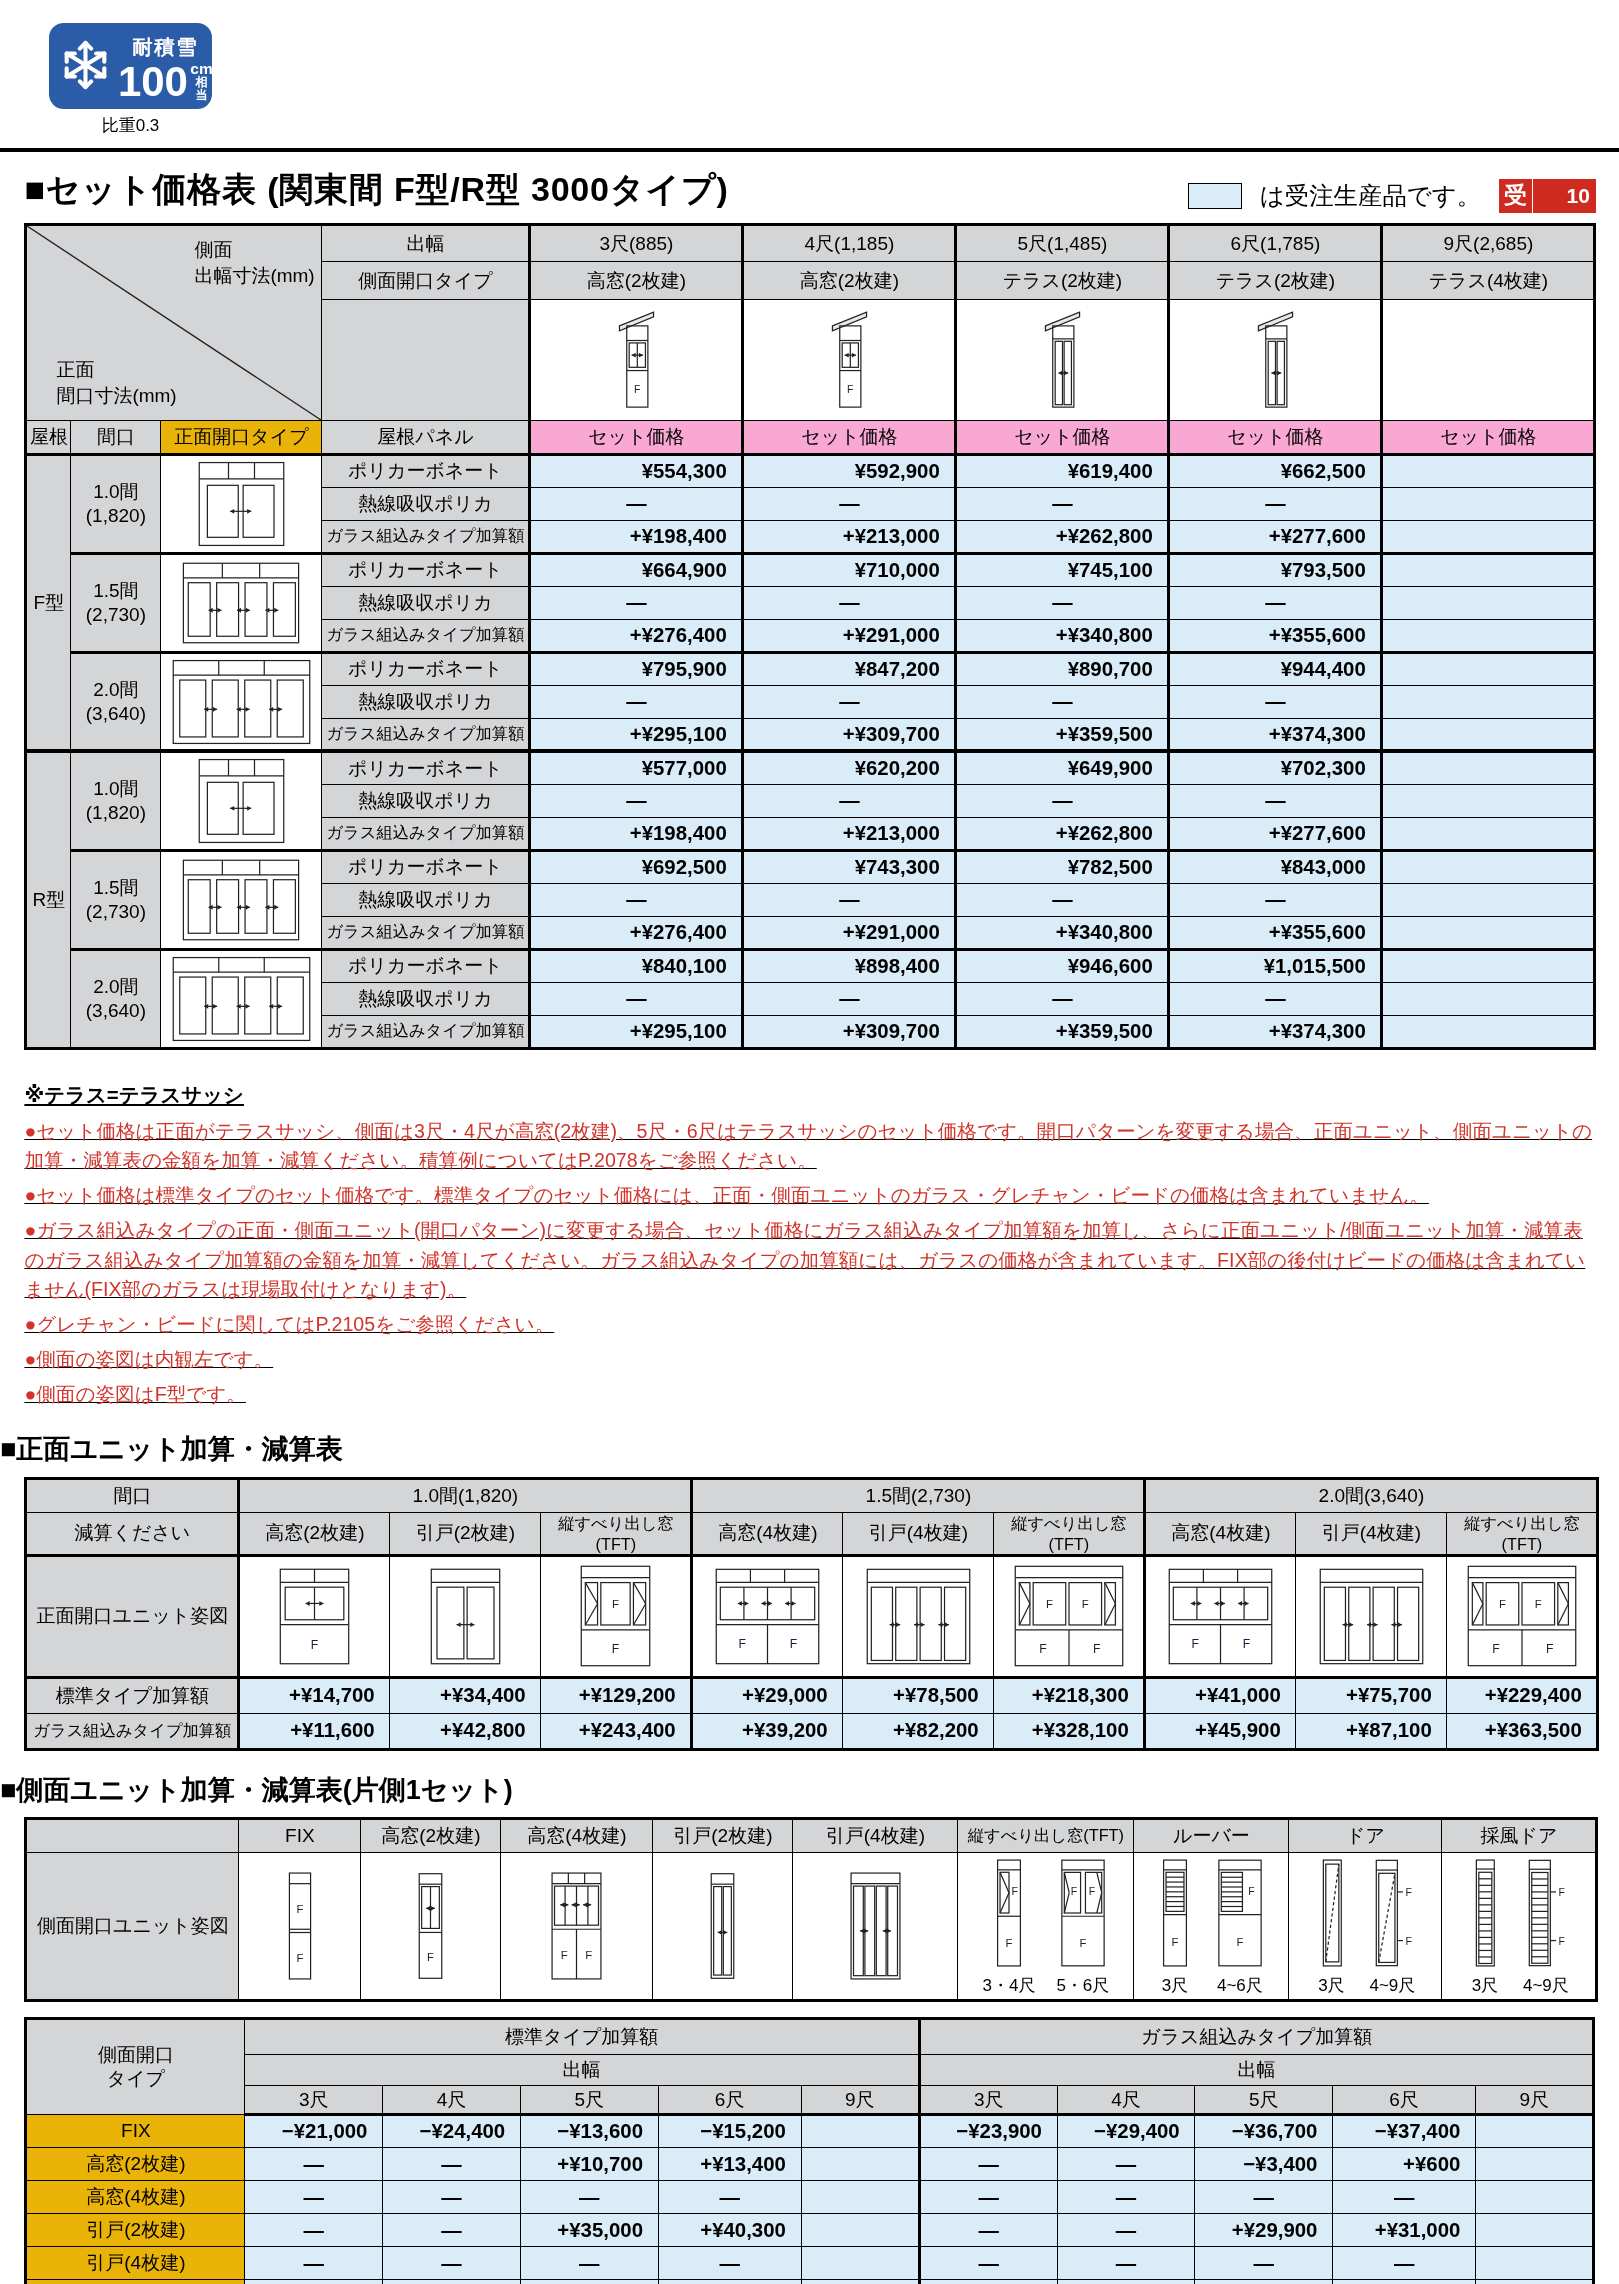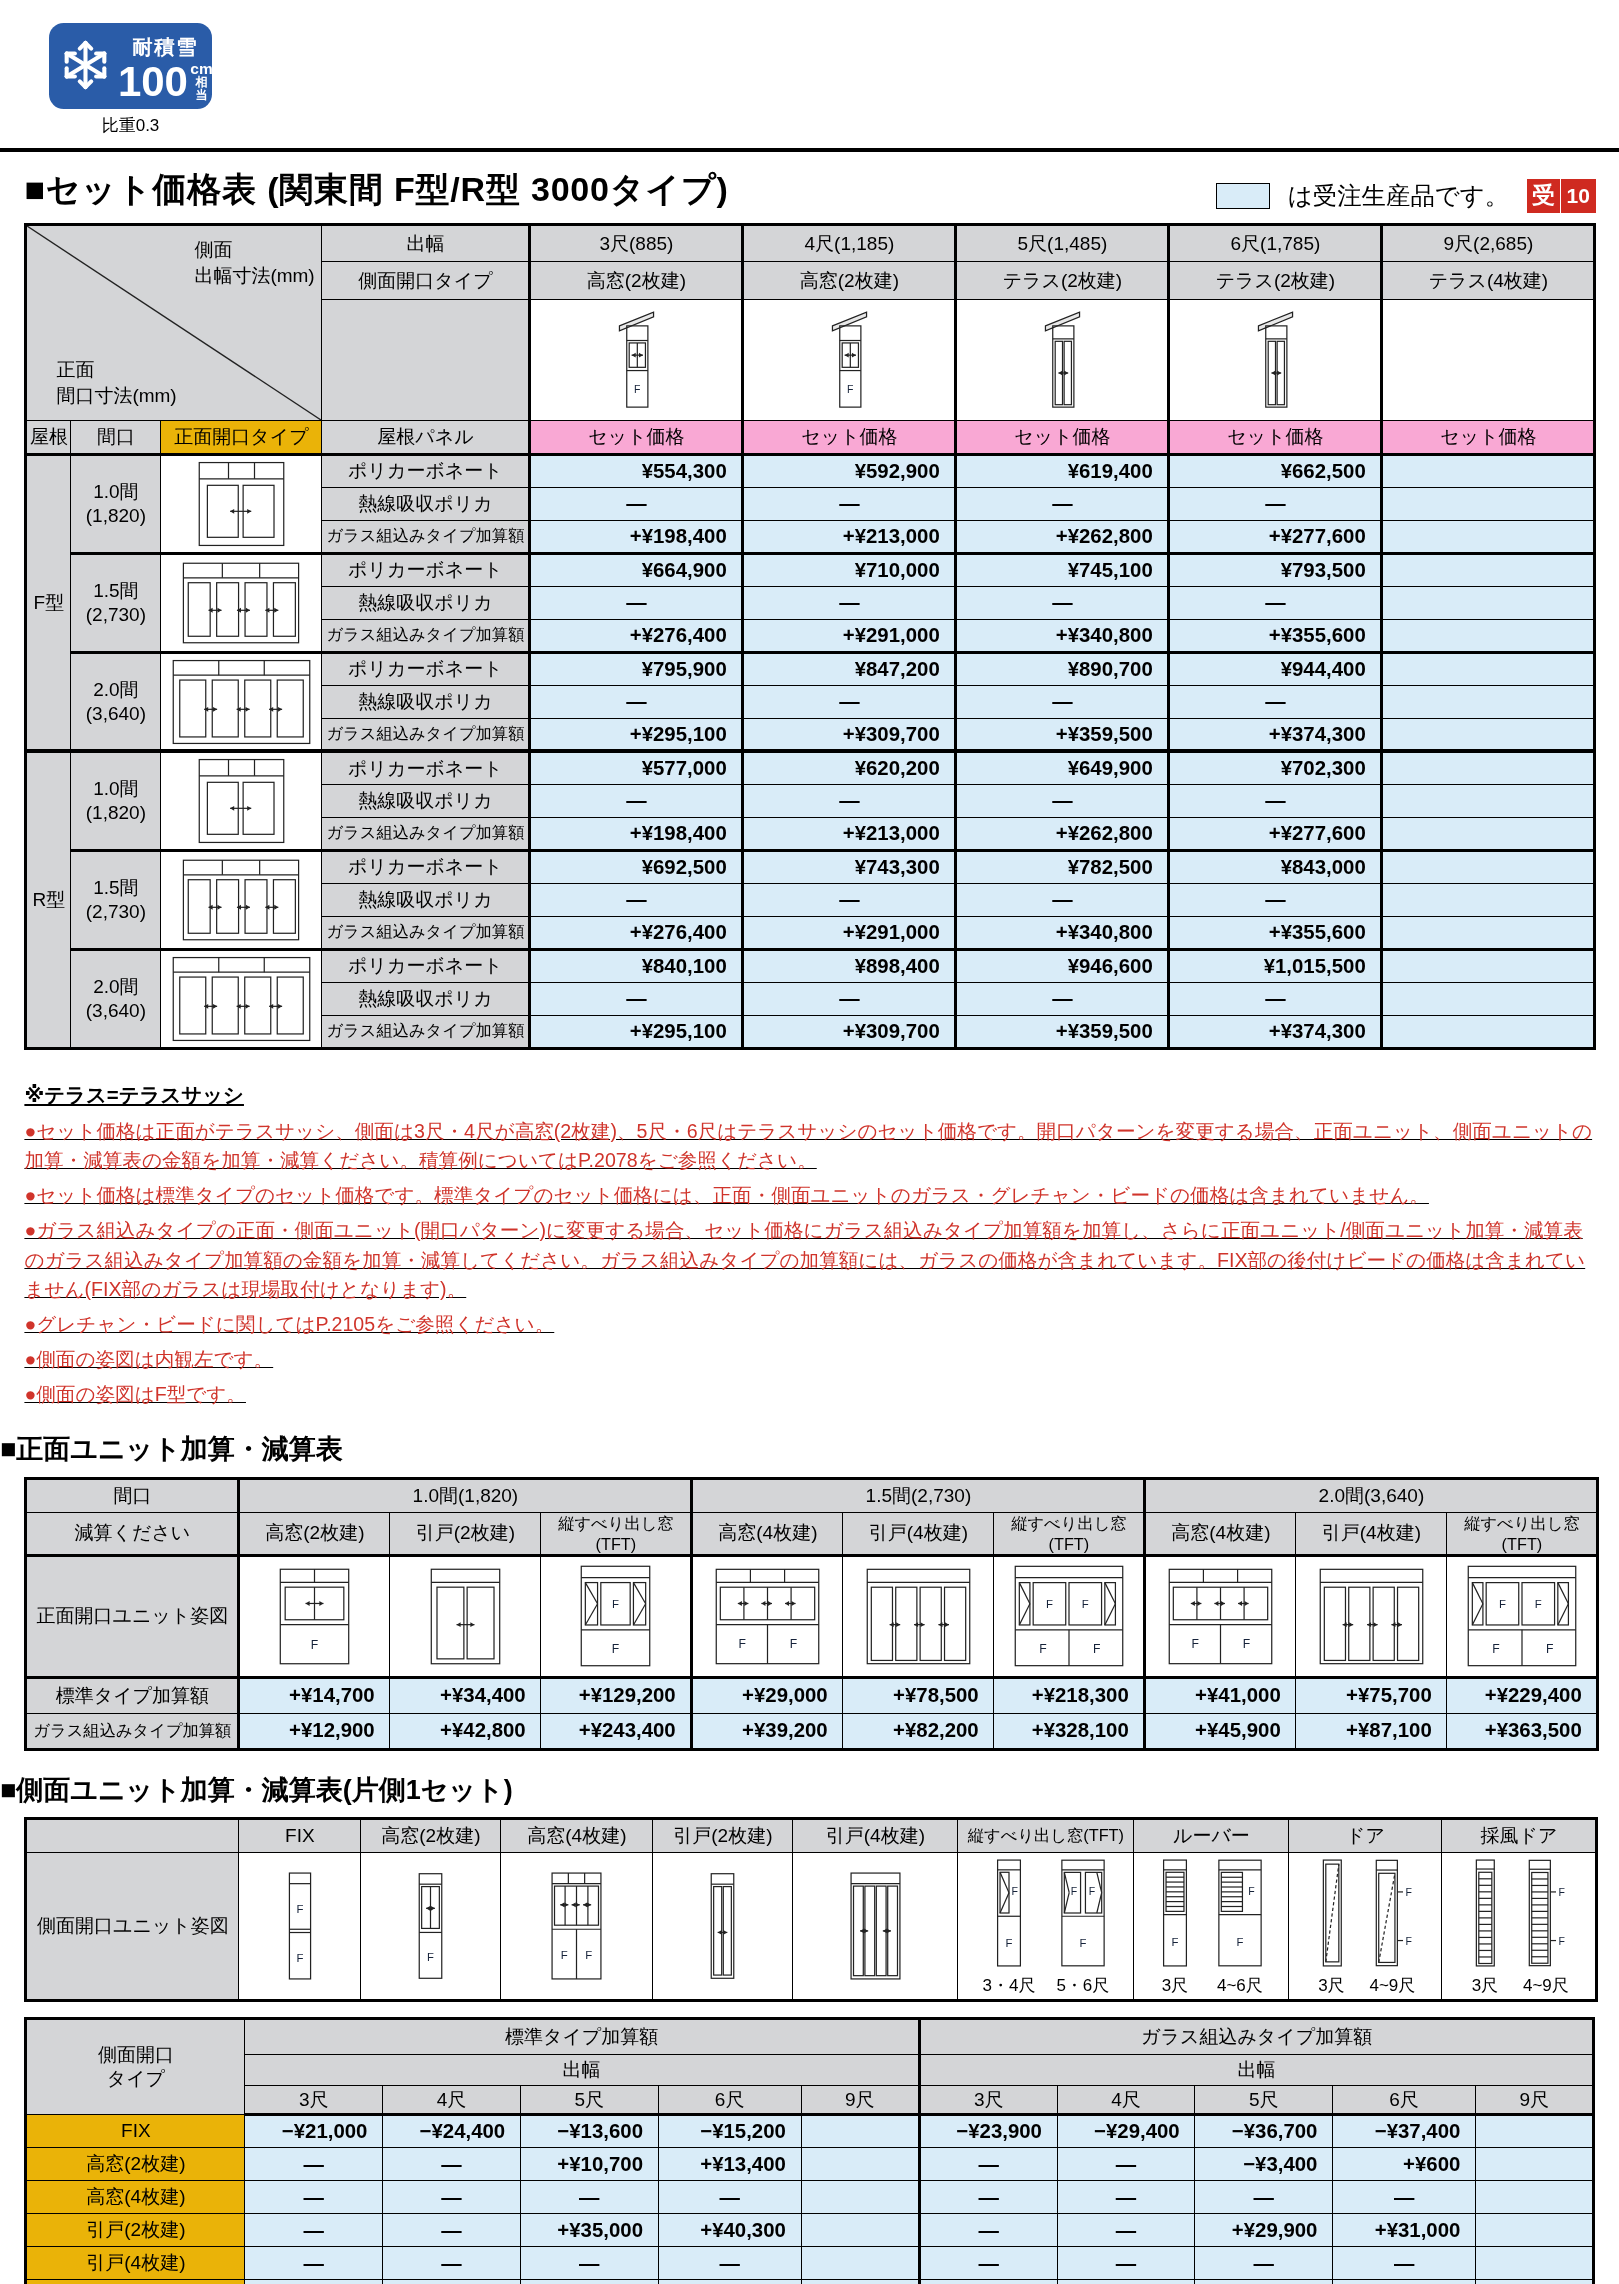--- a/index.html
+++ b/index.html
@@ -22,21 +22,21 @@
 
   .toprule{border-top:4.1px solid #000;margin-top:11.4px;}
 
   .titlebar{display:flex;align-items:flex-end;justify-content:space-between;margin-top:14.7px;margin-bottom:9.8px;}
   .h1{font-size:34px;font-weight:700;letter-spacing:0.8px;}
   .h2{font-size:27px;font-weight:700;margin:21px 0 9.8px 0;}
   .legend{display:flex;align-items:center;gap:18px;font-size:24.4px;}
   .legend-swatch{width:52px;height:24.4px;background:#d9ecf8;border:1.6px solid #000;display:inline-block;}
   .jbadge{display:inline-flex;align-items:stretch;background:#cf2a20;color:#fff;font-weight:700;}
   .jbadge .k{padding:1.6px 4.9px;font-size:23px;border-right:1.6px solid #fff;display:flex;align-items:center;}
-  .jbadge .n{padding:1.6px 5.7px;font-size:21px;display:flex;align-items:center;}
+  .jbadge .n{padding:1.6px 5.7px;font-size:21px;display:flex;align-items:center;margin-left:28px;}
 
   table{border-collapse:collapse;table-layout:fixed;background:#fff;}
   table.tbl{border:3.3px solid #000;width:1571px;}
   td{border:1.6px solid #000;font-size:19px;text-align:center;vertical-align:middle;
      padding:0;overflow:hidden;box-sizing:border-box;}
   td.gray{background:#d4d5d7;}
   td.lgray{background:#eab308;}
   td.blue{background:#d9ecf8;}
   td.white{background:#f9a8d4;}
   td.price{font-weight:700;font-size:20.4px;text-align:right;padding-right:14.7px;}
@@ -686,21 +686,21 @@
           <td class="blue price ">+¥129,200</td>
           <td class="blue price thickL">+¥29,000</td>
           <td class="blue price ">+¥78,500</td>
           <td class="blue price ">+¥218,300</td>
           <td class="blue price thickL">+¥41,000</td>
           <td class="blue price ">+¥75,700</td>
           <td class="blue price ">+¥229,400</td>
         </tr>
         <tr style="height:36px">
           <td class="gray small-lbl">ガラス組込みタイプ加算額</td>
-          <td class="blue price thickL">+¥12,900</td>
+          <td class="blue price thickL">+¥11,600</td>
           <td class="blue price ">+¥42,800</td>
           <td class="blue price ">+¥243,400</td>
           <td class="blue price thickL">+¥39,200</td>
           <td class="blue price ">+¥82,200</td>
           <td class="blue price ">+¥328,100</td>
           <td class="blue price thickL">+¥45,900</td>
           <td class="blue price ">+¥87,100</td>
           <td class="blue price ">+¥363,500</td>
         </tr>
       </tbody>

